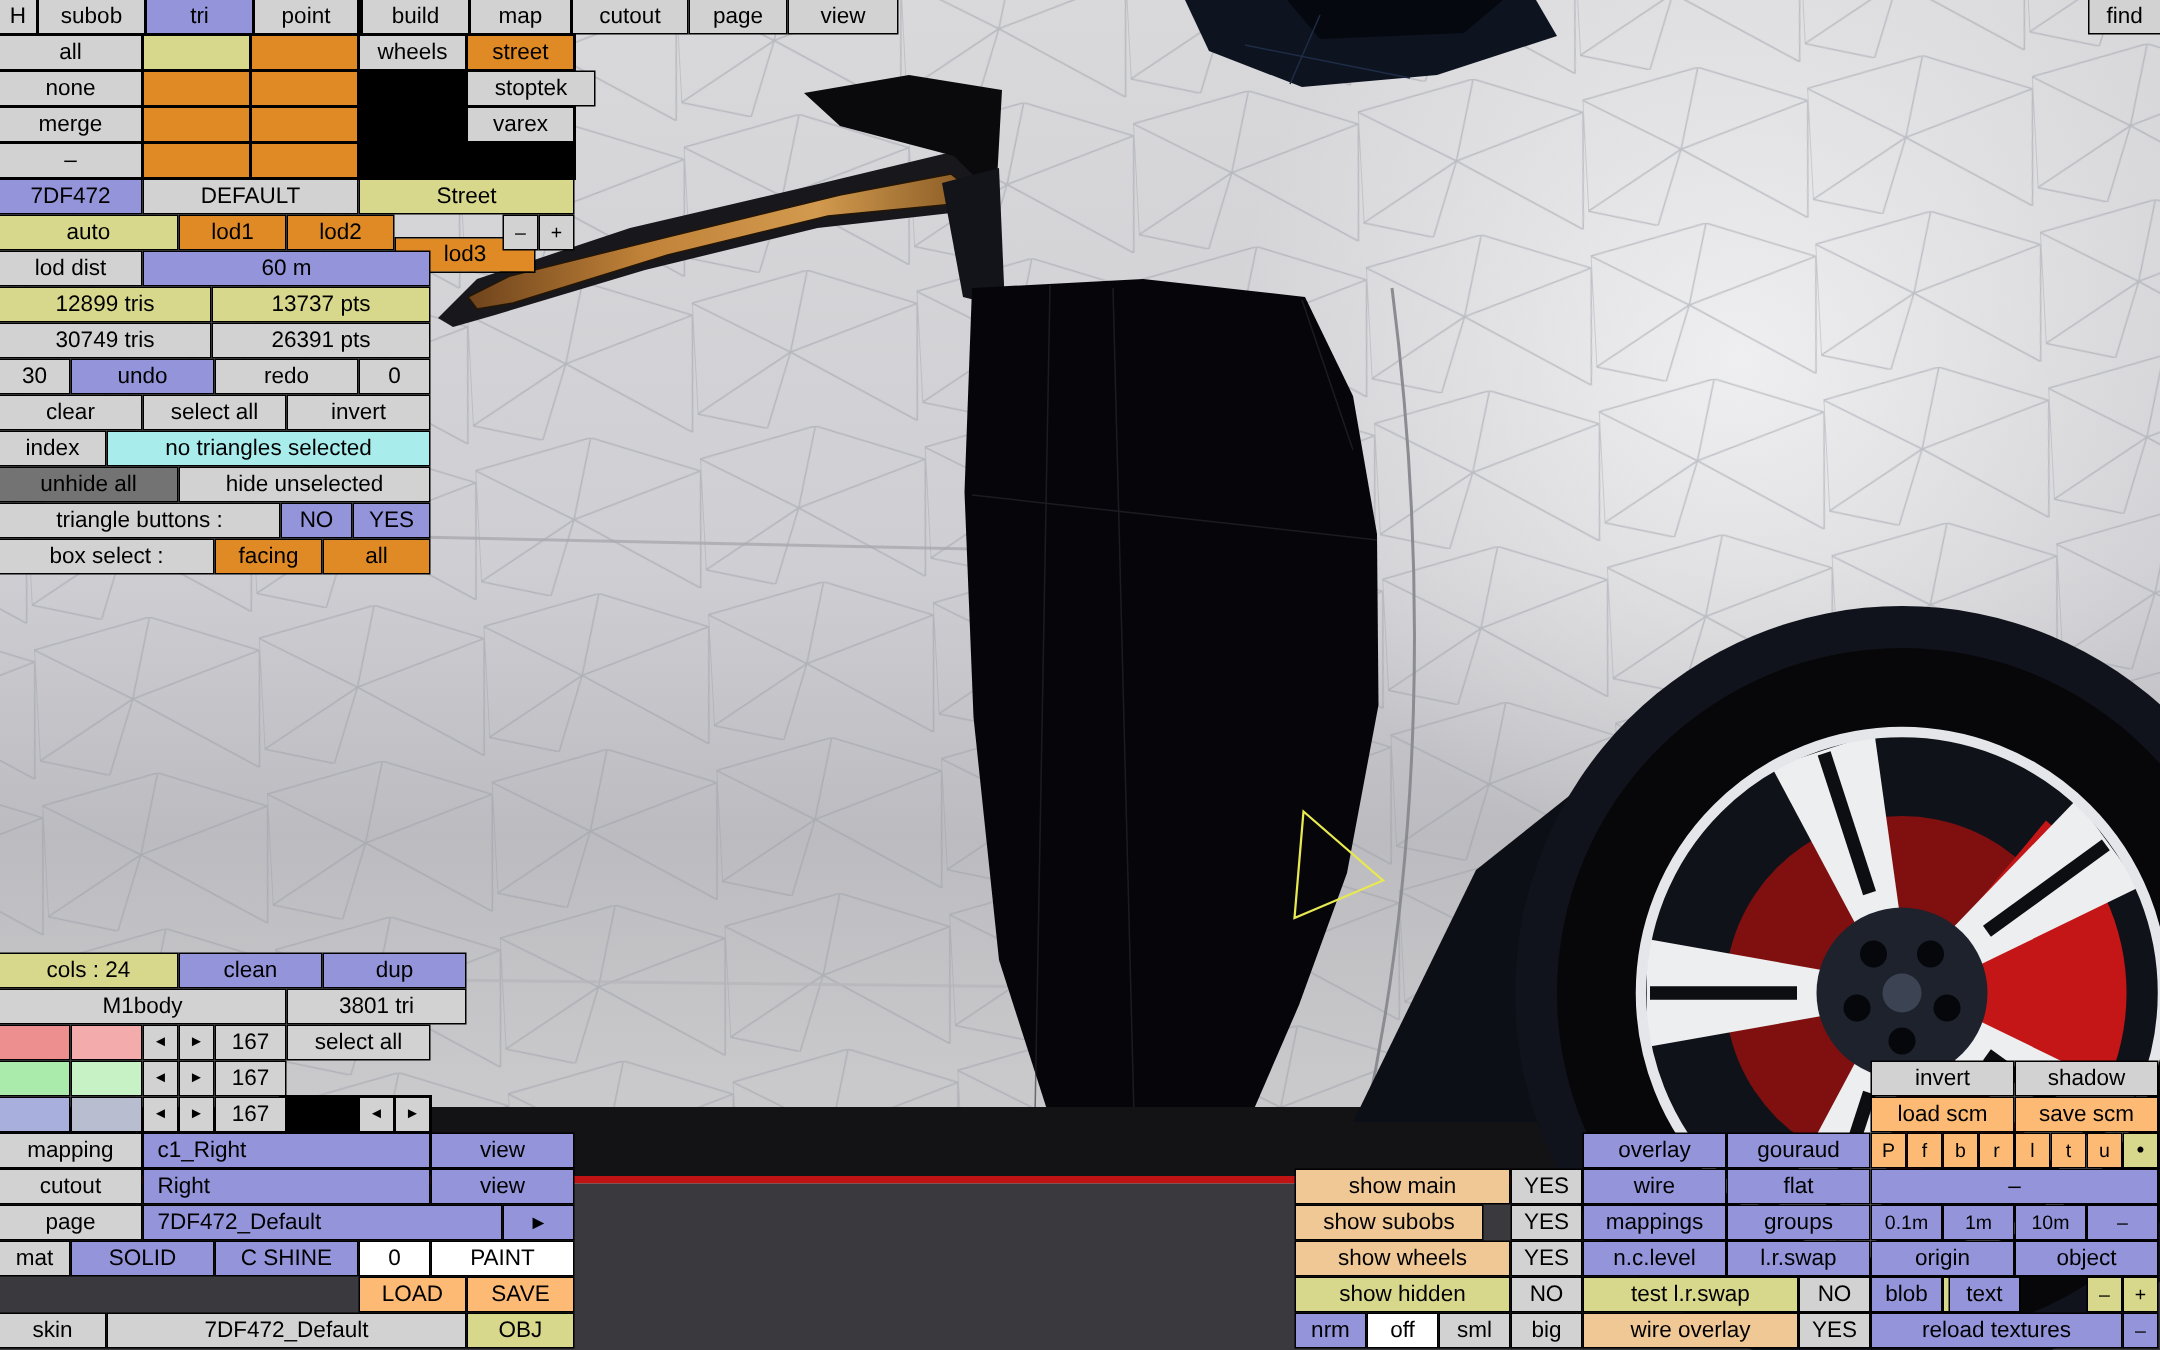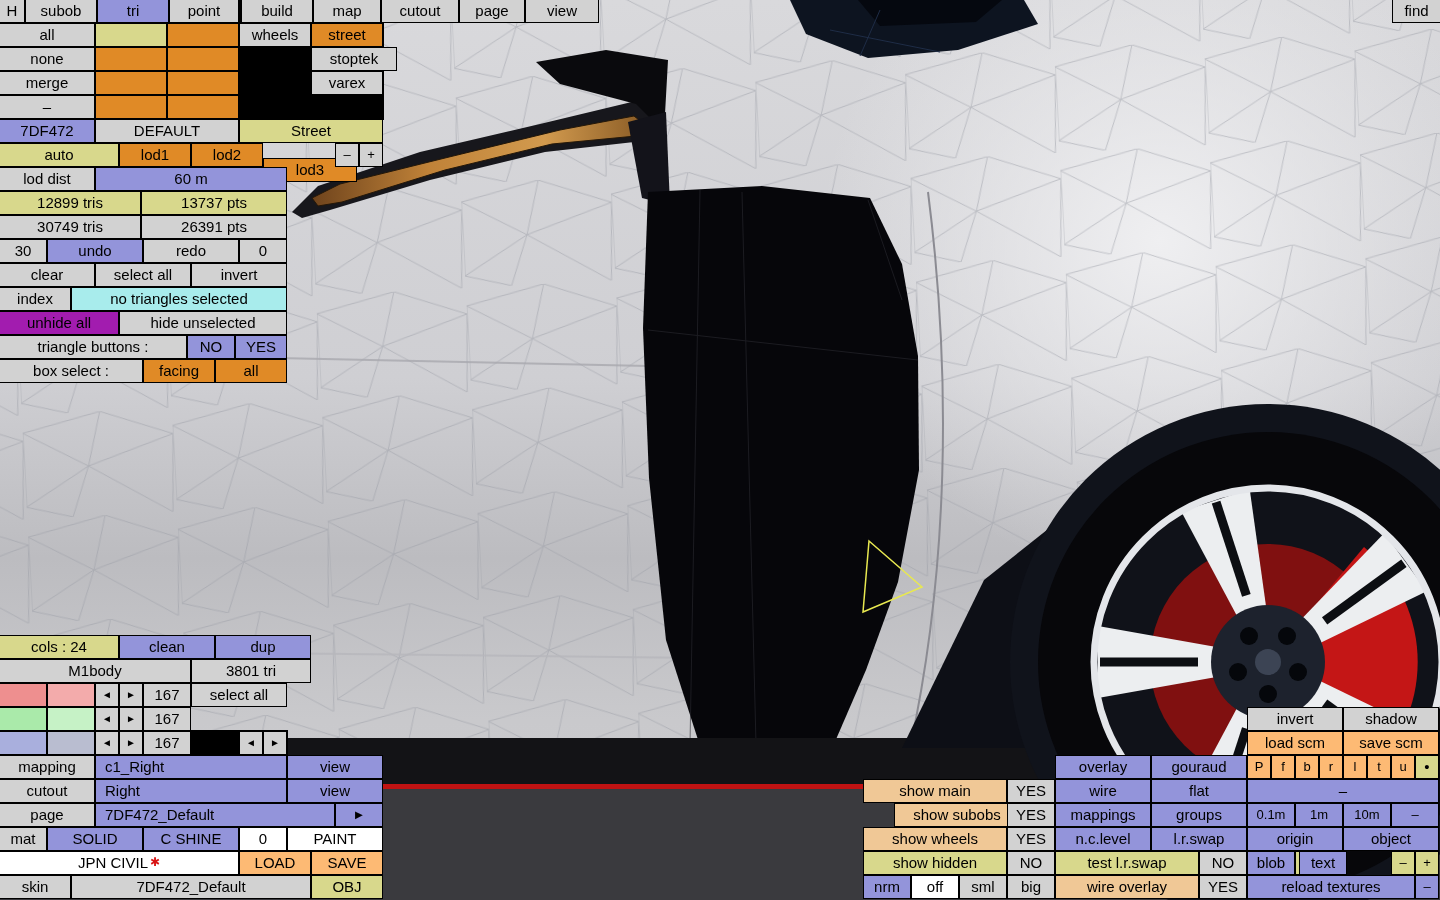--- a/index.html
+++ b/index.html
@@ -9,21 +9,21 @@
   #viewport{position:absolute;left:0;top:0}
   .blackpanel{position:absolute;background:#000}
   .btn{position:absolute;height:22px;line-height:21px;font-size:15px;text-align:center;
        color:#000;background:#d2d2d2;outline:1px solid #000;white-space:nowrap;
        overflow:hidden;cursor:default;user-select:none}
   .g{background:#d2d2d2}
   .p{background:#9394da}
   .o{background:#e08a26}
   .k{background:#d8d88c}
   .gr{background:#fdba74}
-  .lgr{background:#a21caf}
+  .lgr{background:#737373}
   .cy{background:#a8ecec}
   .tan{background:#f0c896}
   .w{background:#ffffff}
   .err{background:#e01e1e}
   .tl{text-align:left;padding-left:9px}
   .sm{font-size:13px}
   .ar{font-size:10px}
   .ast{color:#d81414;font-size:12px;margin-left:2px;vertical-align:2px}
 </style>
 </head>
@@ -252,33 +252,30 @@
   <div class="btn g" style="left:0;top:804px;width:94px">page</div>
   <div class="btn p tl" style="left:96px;top:804px;width:238px">7DF472_Default</div>
   <div class="btn p sm" style="left:336px;top:804px;width:46px">►</div>
 
   <div class="btn g" style="left:0;top:828px;width:46px">mat</div>
   <div class="btn p" style="left:48px;top:828px;width:94px">SOLID</div>
   <div class="btn p" style="left:144px;top:828px;width:94px">C SHINE</div>
   <div class="btn w" style="left:240px;top:828px;width:46px">0</div>
   <div class="btn w" style="left:288px;top:828px;width:94px">PAINT</div>
 
-  <div class="btn w" style="left:0;top:852px;width:238px">
-    <span>JPN CIVIL</span><span class="ast">✱</span>
-  </div>
   <div class="btn gr" style="left:240px;top:852px;width:70px">LOAD</div>
   <div class="btn gr" style="left:312px;top:852px;width:70px">SAVE</div>
 
   <div class="btn g" style="left:0;top:876px;width:70px">skin</div>
   <div class="btn g" style="left:72px;top:876px;width:238px">7DF472_Default</div>
   <div class="btn k" style="left:312px;top:876px;width:70px">OBJ</div>
 
   <div class="btn tan" style="left:864px;top:780px;width:142px">show main</div>
   <div class="btn g" style="left:1008px;top:780px;width:46px">YES</div>
-  <div class="btn tan" style="left:895px;top:804px;width:124px">show subobs</div>
+  <div class="btn tan" style="left:864px;top:804px;width:124px">show subobs</div>
   <div class="btn g" style="left:1008px;top:804px;width:46px">YES</div>
   <div class="btn tan" style="left:864px;top:828px;width:142px">show wheels</div>
   <div class="btn g" style="left:1008px;top:828px;width:46px">YES</div>
   <div class="btn k" style="left:864px;top:852px;width:142px">show hidden</div>
   <div class="btn g" style="left:1008px;top:852px;width:46px">NO</div>
   <div class="btn p" style="left:864px;top:876px;width:46px">nrm</div>
   <div class="btn w" style="left:912px;top:876px;width:46px">off</div>
   <div class="btn g" style="left:960px;top:876px;width:46px">sml</div>
   <div class="btn g" style="left:1008px;top:876px;width:46px">big</div>
 

